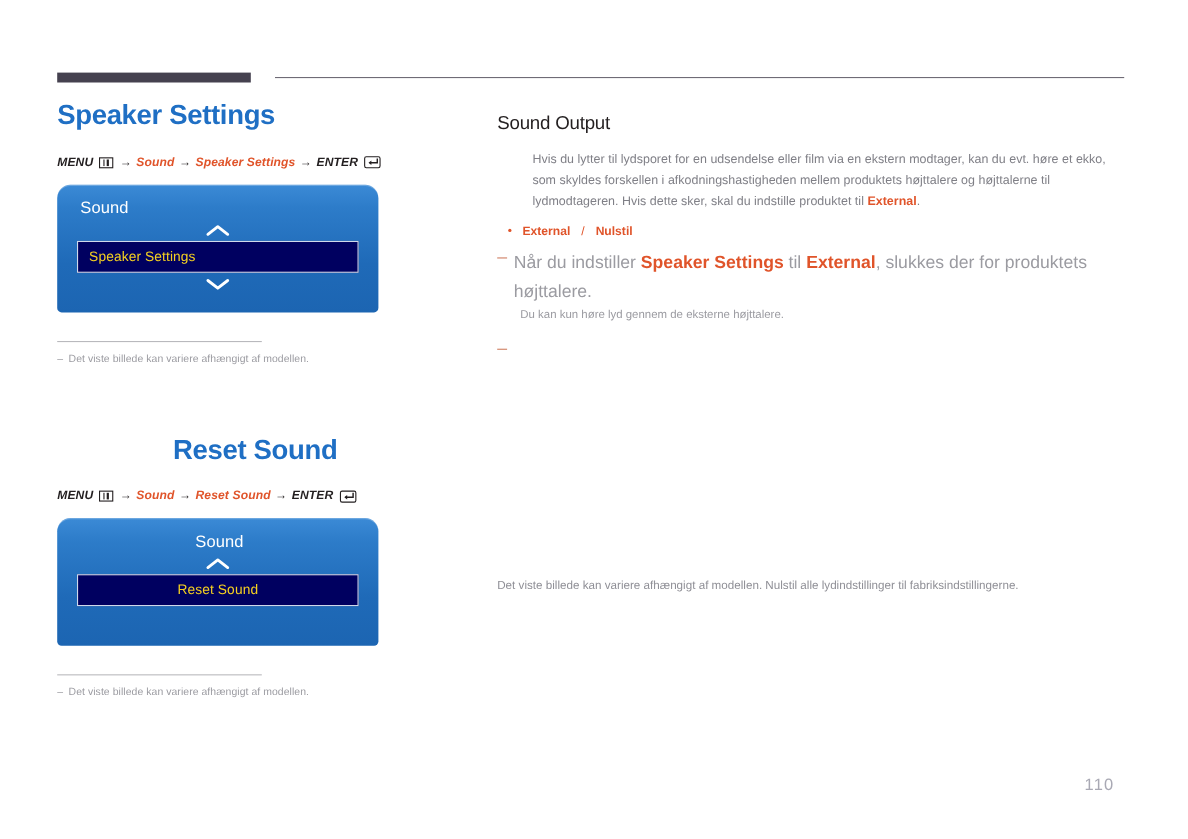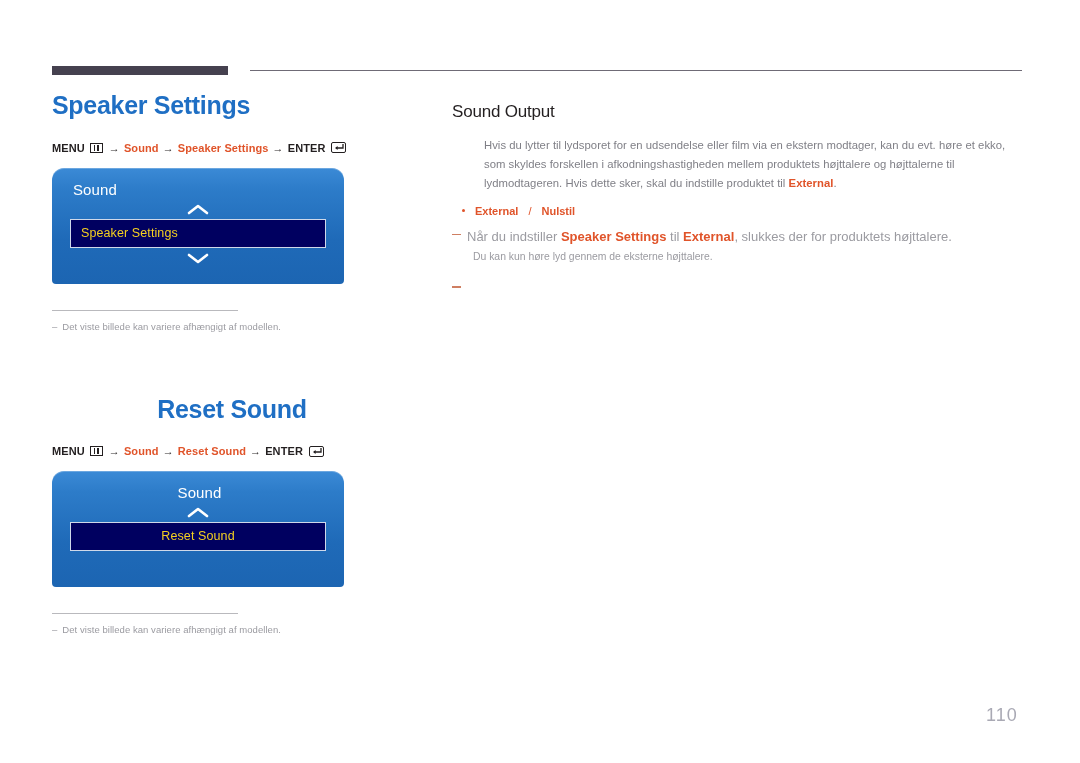--- a/index.html
+++ b/index.html
@@ -75,20 +75,21 @@
   
   .menu-path {
     font-size: 11px;
     color: #231f20;
     font-weight: bold;
     letter-spacing: 0.1px;
     white-space: nowrap;
     display: flex;
     align-items: center;
     gap: 3px;
+    font-style: italic;
   }
   .menu-path .orange { color: #e0542a; }
   .menu-path .arrow  { color: #231f20; font-weight: normal; padding: 0 1px; }
   .menu-icon-bars {
     display: inline-block;
     width: 13px;
     height: 10px;
     border: 1.4px solid #231f20;
     position: relative;
     margin: 0 2px;
@@ -198,21 +199,21 @@
     flex: none;
     position: relative;
     top: -3px;
   }
   .bullet-line .sep { font-weight: normal; color: #e0542a; }
 
   .note {
     display: flex;
     gap: 6px;
     margin-top: 10px;
-    font-size: 13px;
+    font-size: 16px;
     line-height: 1.6;
     color: #9b9ba1;
   }
   .note-dash {
     flex: none;
     width: 9px;
     height: 1.4px;
     background: #cf7f62;
     margin-top: 7px;
   }
@@ -229,21 +230,21 @@
     font-size: 10.6px;
     color: #8f8f96;
     line-height: 1.6;
   }
 
   
   .page-number {
     position: absolute;
     left: 986px;
     top: 705px;
-    font-size: 18px;
+    font-size: 15px;
     color: #a9a9b4;
     letter-spacing: 1px;
   }
 </style>
 </head>
 <body>
 
 <div class="top-rule">
   <div class="thick"></div>
   <div class="thin"></div>
@@ -351,16 +352,17 @@
   <div class="note">
     <span class="note-dash"></span>
     <span><span>Når du indstiller </span><span class="orange-b">Speaker Settings</span><span> til </span><span class="orange-b">External</span><span>, slukkes der for produktets højttalere.</span></span>
   </div>
   <div class="note-sub">Du kan kun høre lyd gennem de eksterne højttalere.</div>
 
   <div class="note" style="margin-top:14px;">
     <span class="note-dash"></span>
   </div>
 
+  <p class="plain-note" style="margin-top:206px;">Det viste billede kan variere afhængigt af modellen. Nulstil alle lydindstillinger til fabriksindstillingerne.</p>
 
 </div>
 
 <div class="page-number">110</div>
 
 </body></html>

